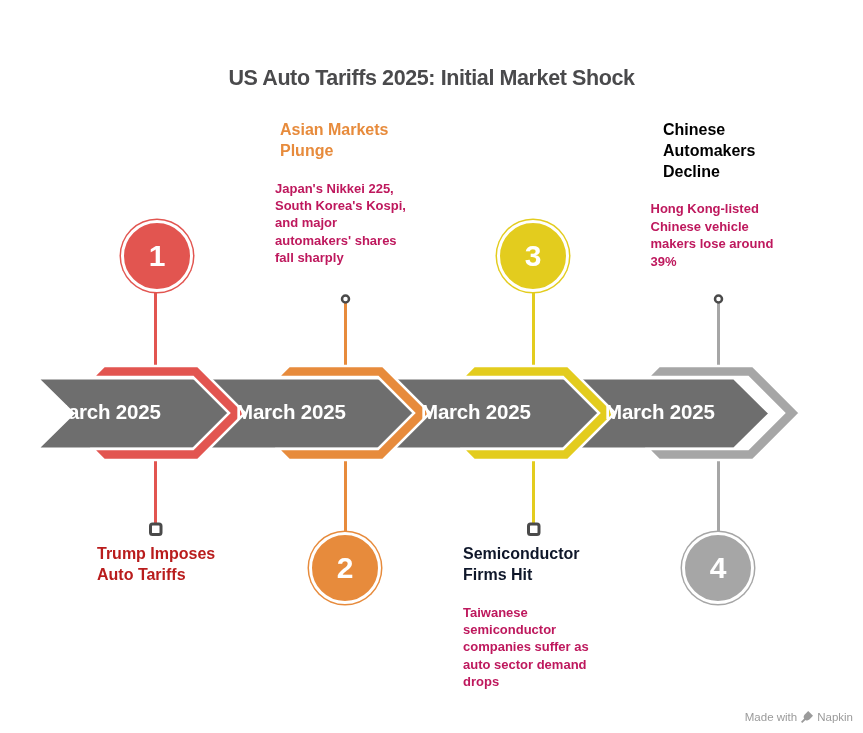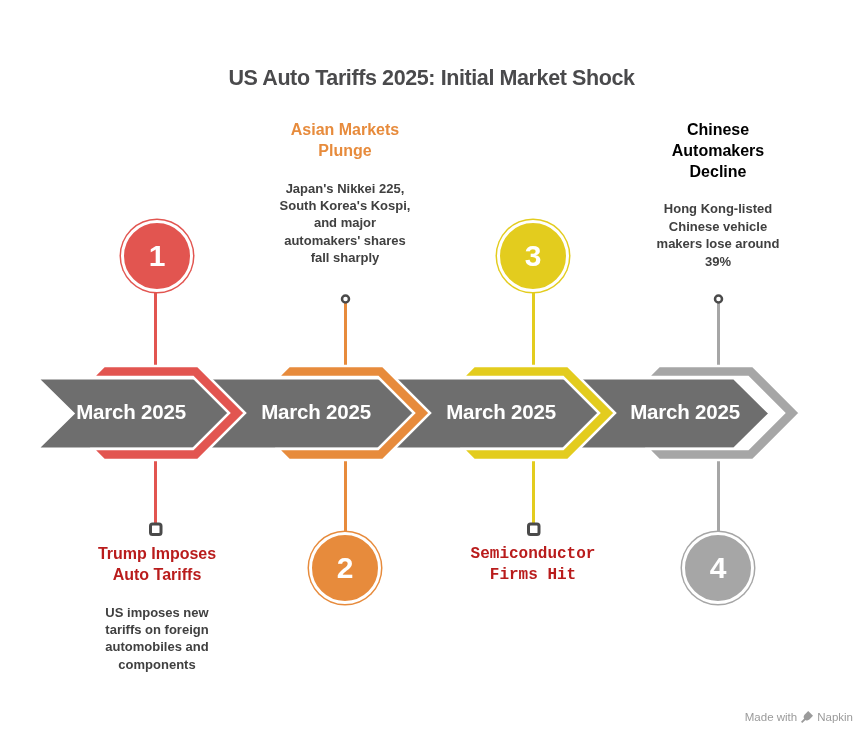--- a/index.html
+++ b/index.html
@@ -1,29 +1,29 @@
 <!DOCTYPE html>
 <html><head>
 <meta charset="utf-8">
 <style>
   html,body{margin:0;padding:0;background:#fff;}
   .canvas{position:relative;width:863px;height:733px;background:#fff;overflow:hidden;
           font-family:"Liberation Sans","DejaVu Sans",sans-serif;margin-top:16px;}
   .title{position:absolute;left:0;top:50px;width:863px;text-align:center;margin:0;
          font-size:21.5px;font-weight:700;letter-spacing:-0.4px;}
   .gfx{position:absolute;left:0;top:0;z-index:1;}
-  .date-label{position:absolute;top:384px;width:160px;text-align:center;z-index:3;
+  .date-label{position:absolute;top:384px;width:160px;text-align:left;z-index:3;
               color:#fff;font-size:20.5px;font-weight:700;letter-spacing:-0.2px;}
   .circle{position:absolute;width:66px;height:66px;border-radius:50%;z-index:4;
           border:3px solid #fff;background:currentColor;
           box-shadow:0 0 0 1.5px currentColor;display:flex;align-items:center;justify-content:center;}
   .circle span{color:#fff;font-size:30px;font-weight:700;}
-  .block{position:absolute;width:170px;text-align:center;z-index:2;}
+  .block{position:absolute;width:170px;text-align:left;z-index:2;}
   .block h2{margin:0 auto;font-size:16px;line-height:1.3;font-weight:700;}
-  .block p{margin:18px auto 0;font-size:13px;line-height:1.34;font-weight:700;color:#404040;}
+  .block p{margin:18px auto 0;font-size:13px;line-height:1.34;font-weight:700;color:#be185d;}
   .w130{width:130px;} .w120{width:120px;} .w110{width:110px;} .w140{width:140px;} .w135{width:135px;}
   .watermark{position:absolute;right:10px;top:695px;z-index:2;color:#9B9B9B;font-size:11.5px;
              display:flex;align-items:flex-start;gap:4px;text-decoration:none;}
 </style>
 </head>
 <body>
 
 <div class="canvas">
 
   <h1 class="title" style="color: rgb(74, 74, 76);">US Auto Tariffs 2025: Initial Market Shock</h1>
@@ -61,30 +61,30 @@
   </div>
   <div class="circle" style="left: 497px; top: 204px; color: rgb(227, 204, 30);">
     <span>3</span>
   </div>
   <div class="circle" style="left: 682px; top: 516px; color: rgb(166, 166, 166);">
     <span>4</span>
   </div>
 
   <div class="block" style="left:72px;top:528px">
     <h2 class="w120" style="color: #b91c1c;">Trump Imposes Auto Tariffs</h2>
-    <p class="w135">US imposes new tariffs on foreign automobiles and components</p>
   </div>
 
   <div class="block" style="left:260px;top:104px">
     <h2 class="w130" style="color: rgb(231, 139, 60);">Asian Markets Plunge</h2>
     <p class="w140">Japan's Nikkei 225, South Korea's Kospi, and major automakers' shares fall sharply</p>
   </div>
 
   <div class="block" style="left:448px;top:528px">
-    <h2 class="w140" style="color: #b91c1c; font-family: Liberation Mono, monospace;">Semiconductor Firms Hit</h2>
+    <h2 class="w140" style="color: #0f172a;">Semiconductor Firms Hit</h2>
+    <p class="w140">Taiwanese semiconductor companies suffer as auto sector demand drops</p>
   </div>
 
   <div class="block" style="left:633px;top:104px">
     <h2 class="w110" style="color: #000000;">Chinese Automakers Decline</h2>
     <p class="w135">Hong Kong-listed Chinese vehicle makers lose around 39%</p>
   </div>
 
   <a class="watermark" href="#">
     <span>Made with</span>
     <svg width="12" height="12" viewBox="0 0 12 12">

